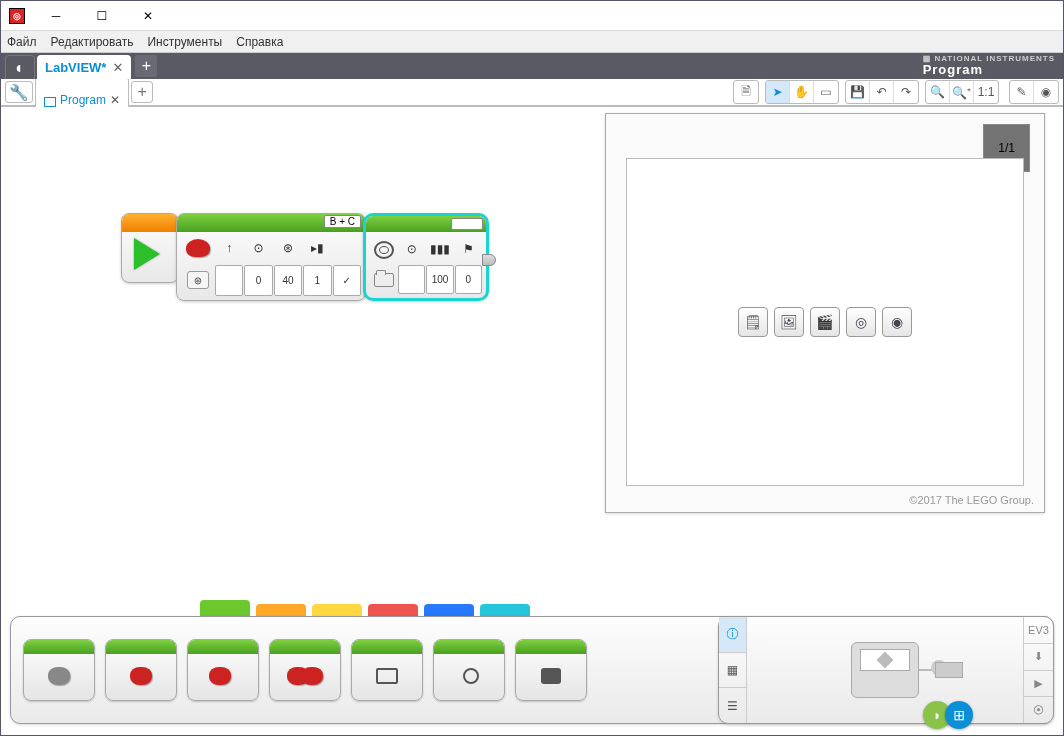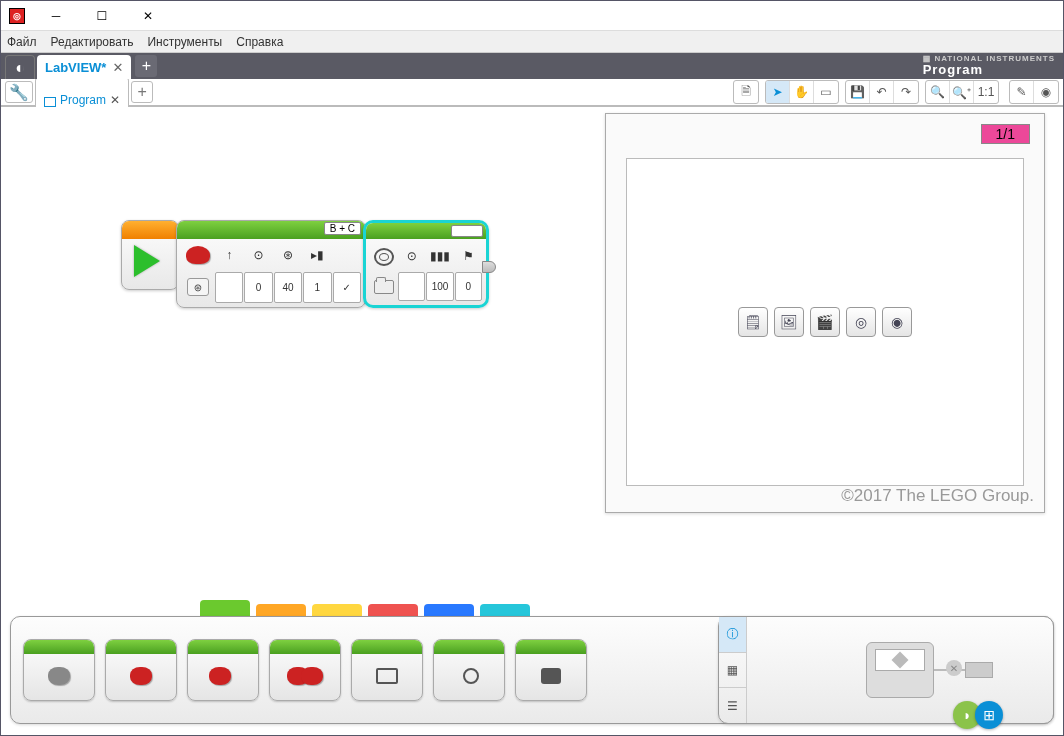--- a/index.html
+++ b/index.html
@@ -36,21 +36,21 @@
 .tool-group{display:flex;gap:0;border:1px solid #bbb;border-radius:3px;overflow:hidden;margin-left:4px;}
 .tool-btn{width:24px;height:22px;display:flex;align-items:center;justify-content:center;color:#555;border-right:1px solid #ddd;cursor:pointer;font-size:12px;}
 .tool-btn:last-child{border-right:none;}
 .tool-btn.active{background:#d5e8f7;color:#0a8fd6;}
 
 
 .canvas-wrap{position:relative;height:490px;background:#fff;display:flex;}
 .canvas{flex:1;position:relative;}
 
 
-.blocks{position:absolute;left:120px;top:106px;display:flex;align-items:flex-start;margin-top:7px;}
+.blocks{position:absolute;left:120px;top:106px;display:flex;align-items:flex-start;}
 .block{background:linear-gradient(#fdfdfd,#e8e8e8);border:1px solid #aaa;border-radius:8px;box-shadow:0 1px 3px rgba(0,0,0,.2);position:relative;}
 .block-hdr{height:18px;border-radius:7px 7px 0 0;}
 .start-block{width:58px;height:70px;}
 .start-block .block-hdr{background:linear-gradient(#ffb030,#f08000);}
 .start-block .play{position:absolute;left:12px;top:24px;width:0;height:0;border-left:26px solid #2cbf2c;border-top:16px solid transparent;border-bottom:16px solid transparent;filter:drop-shadow(.5px .5px 1px rgba(0,0,0,.3));}
 .move-block{width:190px;height:88px;margin-left:-3px;}
 .move-block .block-hdr{background:linear-gradient(#7ed040,#4aa020);}
 .move-block .port{position:absolute;right:4px;top:1px;background:#fff;border:1px solid #888;padding:0 5px;font-size:10px;border-radius:2px;}
 .move-block .body{position:absolute;top:18px;left:4px;right:4px;bottom:4px;display:flex;}
 .move-block .left-ico{width:34px;display:flex;flex-direction:column;align-items:center;justify-content:space-around;}
@@ -66,24 +66,24 @@
 .sound-block .left-ico{width:28px;display:flex;flex-direction:column;align-items:center;justify-content:space-around;}
 .speaker{width:20px;height:18px;border:2px solid #555;border-radius:50%;position:relative;}
 .speaker::after{content:"";position:absolute;inset:3px;border:1px solid #555;border-radius:50%;}
 .folder{width:20px;height:14px;background:#eee;border:1px solid #888;border-radius:2px;position:relative;}
 .folder::before{content:"";position:absolute;top:-4px;left:1px;width:8px;height:4px;background:#eee;border:1px solid #888;border-bottom:none;border-radius:2px 2px 0 0;}
 .sound-block .params{grid-template-columns:repeat(3,1fr);}
 .plug{position:absolute;right:-10px;top:38px;width:14px;height:12px;background:linear-gradient(#ddd,#bbb);border:1px solid #888;border-radius:0 6px 6px 0;}
 
 
 .content-panel{position:absolute;right:18px;top:6px;width:440px;height:400px;border:1px solid #aaa;background:#fafafa;box-shadow:0 1px 3px rgba(0,0,0,.15);}
-.page-ind{position:absolute;top:10px;right:14px;border:1px solid #888;padding:1px 14px;font-size:14px;background:#ec4899;}
+.page-ind{position:absolute;top:10px;right:14px;border:1px solid #888;padding:16px 14px;font-size:12px;background:#737373;}
 .content-inner{position:absolute;top:44px;left:20px;right:20px;bottom:26px;border:1px solid #bbb;background:#fff;display:flex;align-items:center;justify-content:center;gap:6px;}
 .content-tool{width:30px;height:30px;border:1px solid #999;border-radius:4px;background:linear-gradient(#fff,#e5e5e5);display:flex;align-items:center;justify-content:center;cursor:pointer;font-size:14px;color:#445;}
-.copyright{position:absolute;bottom:6px;right:10px;font-size:17px;color:#999;}
+.copyright{position:absolute;bottom:6px;right:10px;font-size:11px;color:#999;}
 
 
 .bottom{position:absolute;left:0;right:0;bottom:0;height:136px;}
 .palette-tabs{height:16px;display:flex;gap:6px;padding-left:200px;align-items:flex-end;}
 .ptab{width:50px;height:12px;border-radius:4px 4px 0 0;cursor:pointer;}
 .palette{height:108px;margin:0 10px;border:1px solid #999;border-radius:10px;background:linear-gradient(#fdfdfd,#eaeaea);display:flex;align-items:center;padding:0 12px;gap:10px;position:relative;box-shadow:0 1px 3px rgba(0,0,0,.15);}
 .pal-block{width:72px;height:62px;background:linear-gradient(#fdfdfd,#e5e5e5);border:1px solid #aaa;border-radius:8px;position:relative;cursor:grab;box-shadow:0 1px 2px rgba(0,0,0,.2);}
 .pal-block .hdr{height:14px;background:linear-gradient(#7ed040,#4aa020);border-radius:7px 7px 0 0;}
 .pal-block .pb-body{position:absolute;top:14px;left:3px;right:3px;bottom:3px;display:flex;align-items:center;justify-content:center;}
 .pal-block .pico{width:22px;height:18px;background:#c22;border-radius:45%;box-shadow:1px 1px 1px rgba(0,0,0,.3);}
@@ -314,15 +314,21 @@
               <div class="diamond"></div>
             </div>
         </div>
         <div class="cable"></div>
         <div class="usb"></div>
         <div class="os-badges">
           <div class="badge android">◗</div>
           <div class="badge win">⊞</div>
         </div>
       </div>
+      <div class="hw-right">
+        <div class="hw-rbtn">EV3</div>
+        <div class="hw-rbtn">⬇</div>
+        <div class="hw-rbtn">▶</div>
+        <div class="hw-rbtn">⦿</div>
+      </div>
     </div>
   </div>
 </div>
 
 </body></html>

